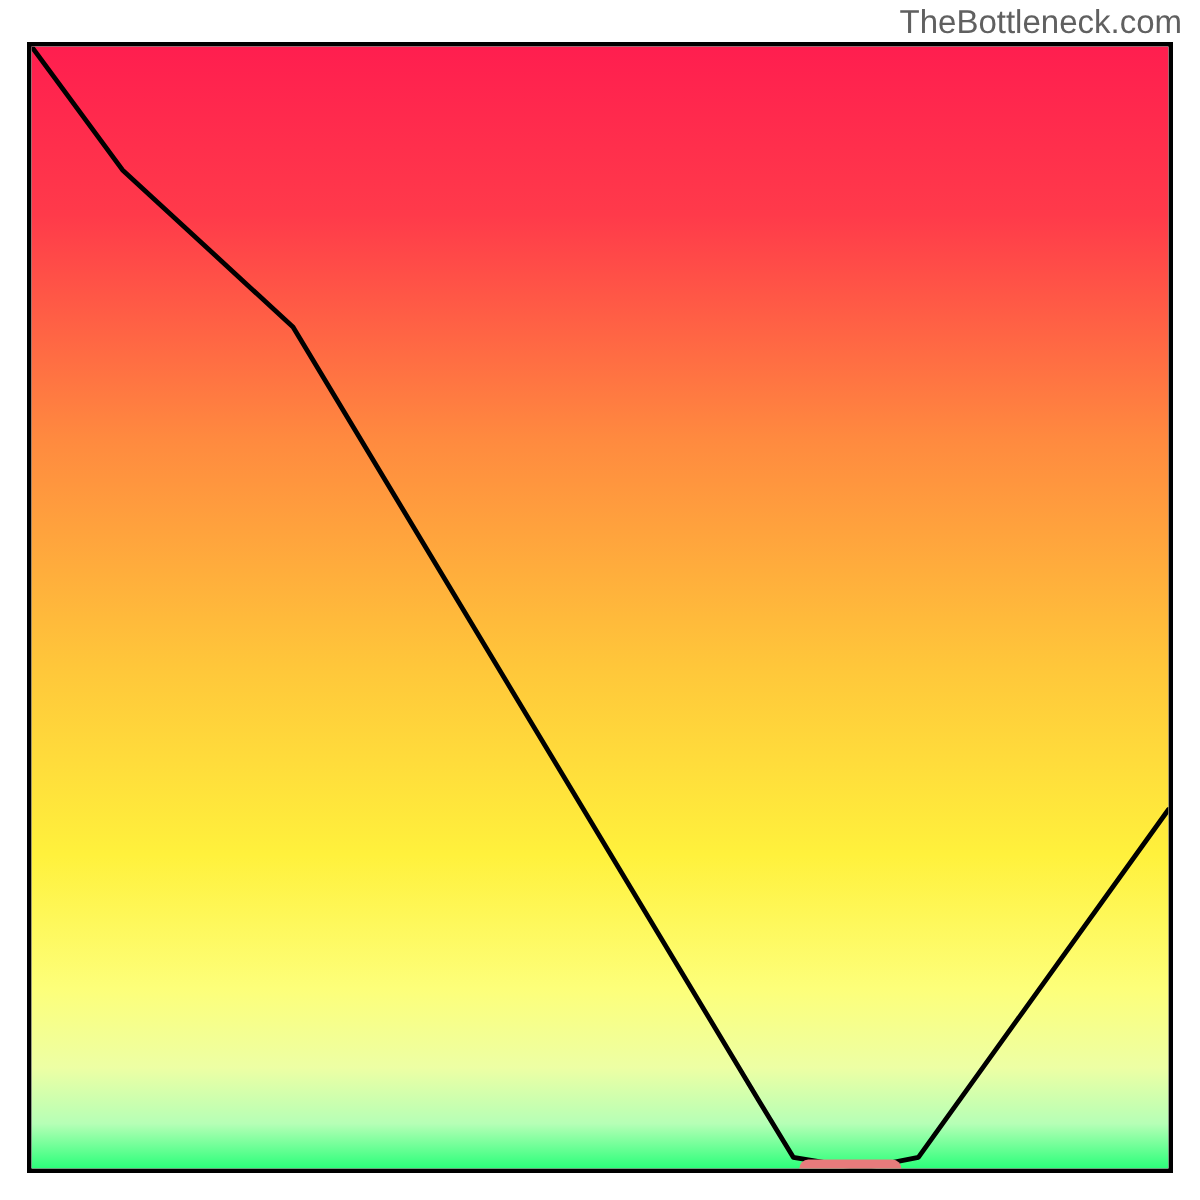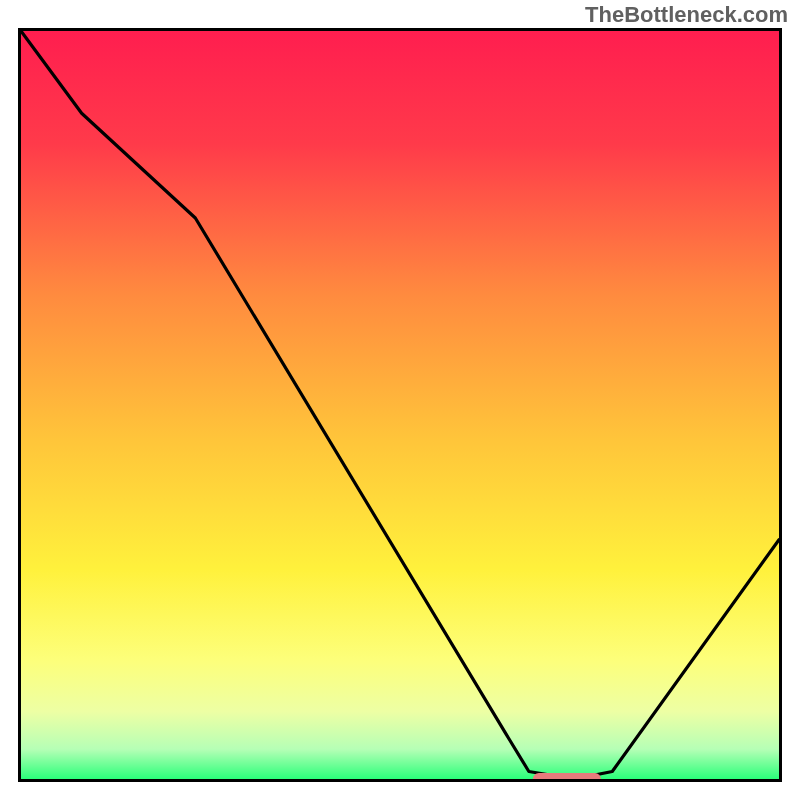--- a/index.html
+++ b/index.html
@@ -13,21 +13,21 @@
   .wrap {
     position: relative;
     width: 800px;
     height: 800px;
   }
   .attribution {
     position: absolute;
     top: 2px;
     right: 12px;
     font-size: 22px;
-    font-weight: 700;
+    font-weight: 400;
     color: #606060;
   }
   .plot {
     position: absolute;
     left: 18px;
     top: 28px;
     width: 764px;
     height: 754px;
     border: 3px solid #000;
     box-sizing: border-box;

